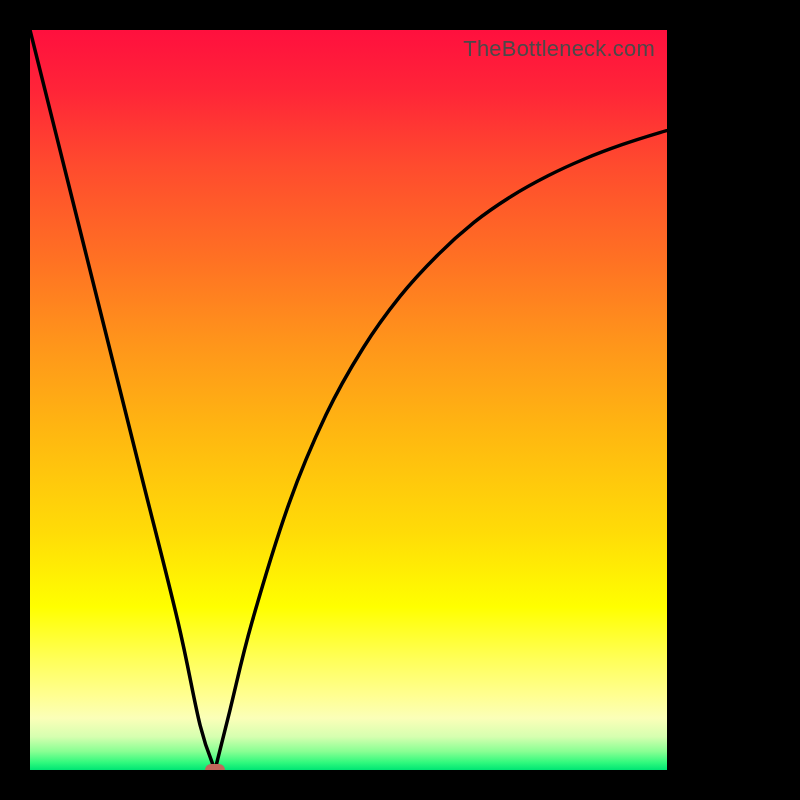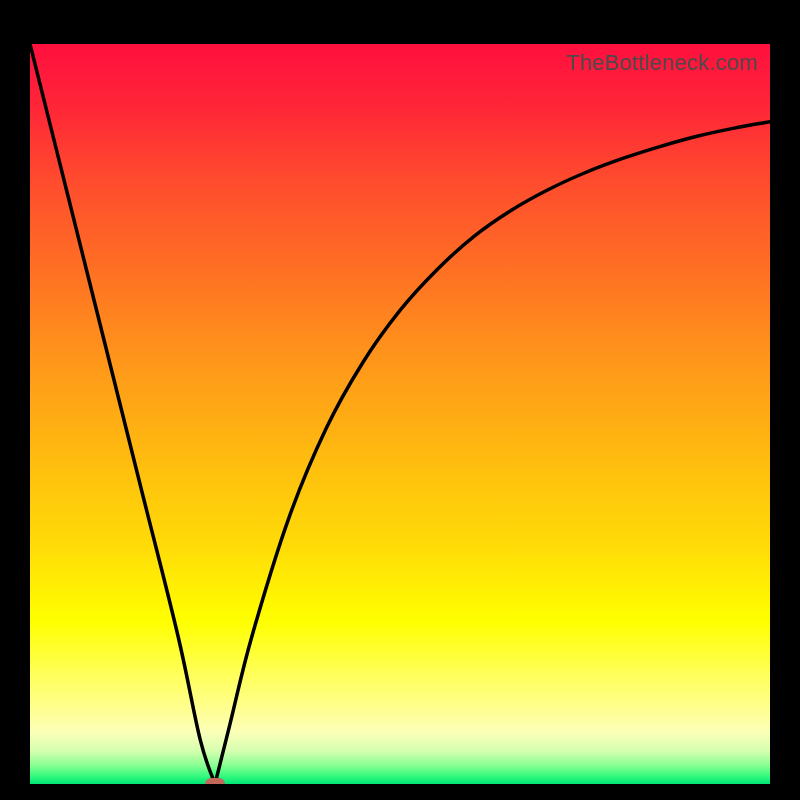--- a/index.html
+++ b/index.html
@@ -13,22 +13,22 @@
   }
   .frame {
     position: relative;
     width: 800px;
     height: 800px;
     background: #000;
   }
   .plot {
     position: absolute;
     left: 30px;
-    top: 44px;
-    width: 740px;
+    top: 30px;
+    width: 637px;
     height: 740px;
     overflow: hidden;
   }
   .gradient {
     position: absolute;
     inset: 0;
   }
   .watermark {
     position: absolute;
     top: 6px;

